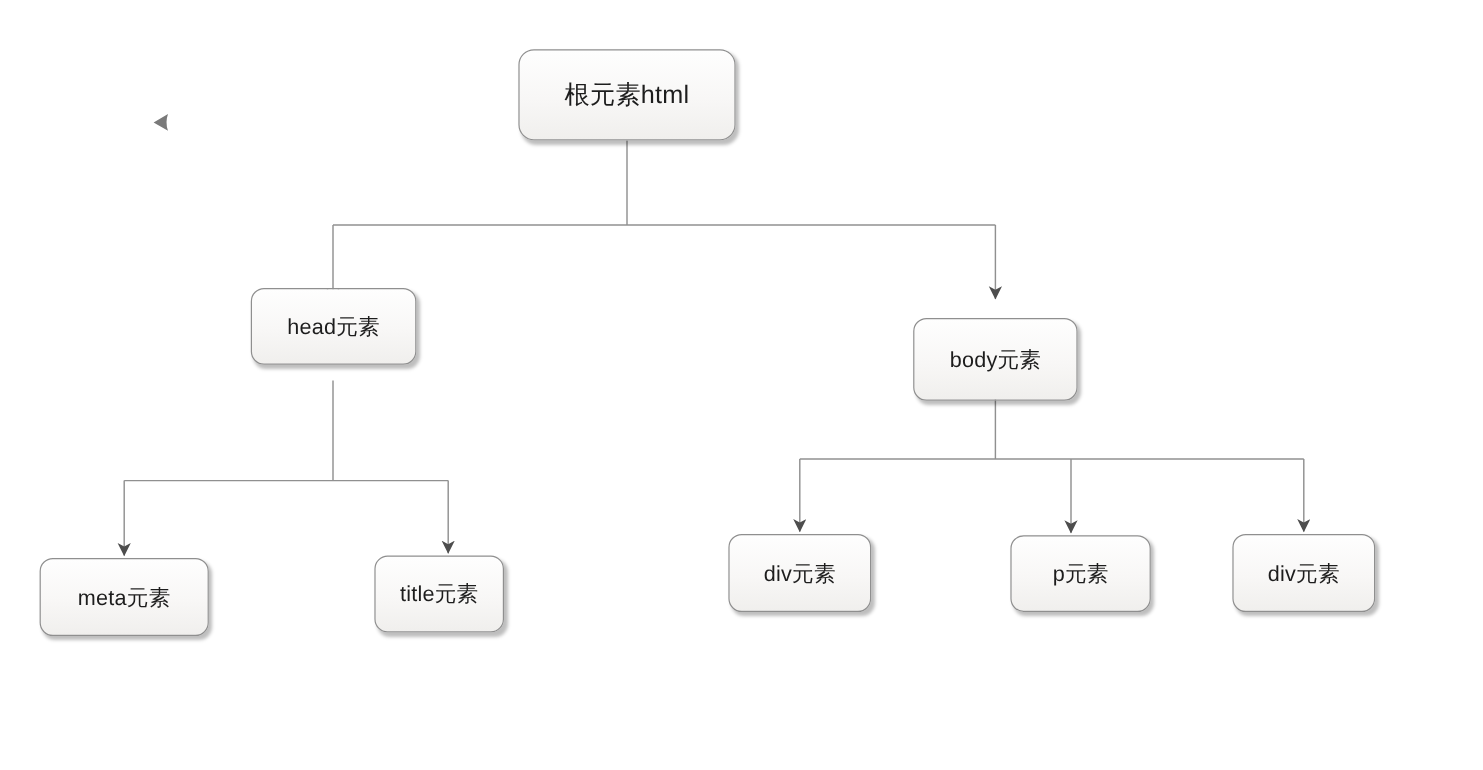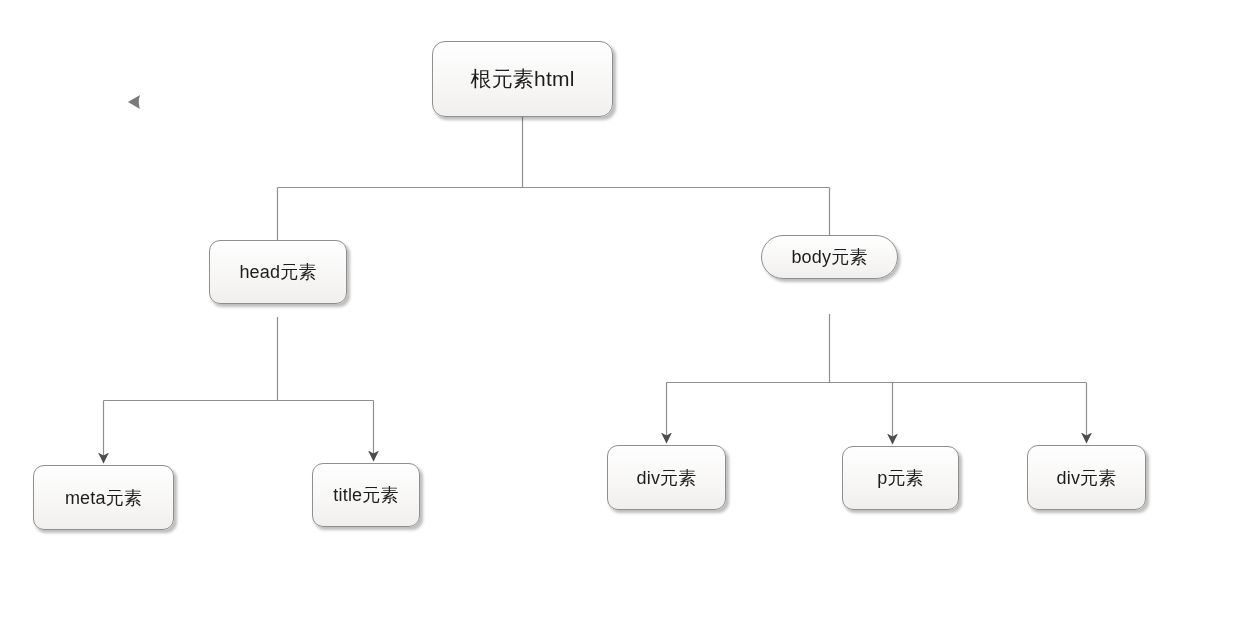--- a/index.html
+++ b/index.html
@@ -97,21 +97,21 @@
   </svg>
 
   <div class="node root" style="left:432px; top:41px;  width:181px; height:76px;">
     <span>根元素html</span>
   </div>
 
   <div class="node" style="left:209px; top:240px; width:138px; height:64px;">
     <span>head元素</span>
   </div>
 
-  <div class="node" style="left:761px; top:235px; width:137px; height:44px;border-radius:23px;">
+  <div class="node" style="left:761px; top:265px; width:137px; height:69px;">
     <span>body元素</span>
   </div>
 
   <div class="node" style="left:33px;  top:465px; width:141px; height:65px;">
     <span>meta元素</span>
   </div>
 
   <div class="node" style="left:312px; top:463px; width:108px; height:64px;">
     <span>title元素</span>
   </div>

